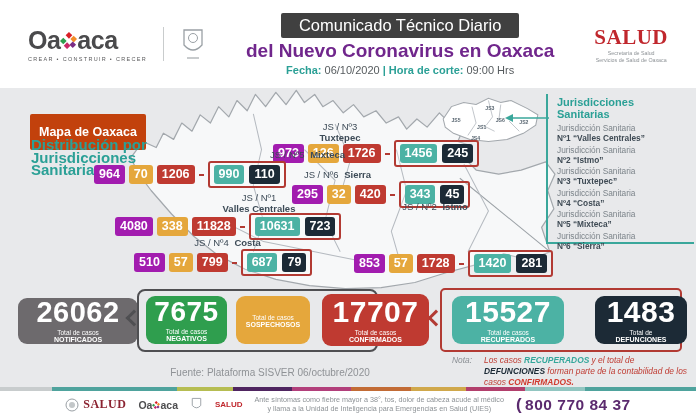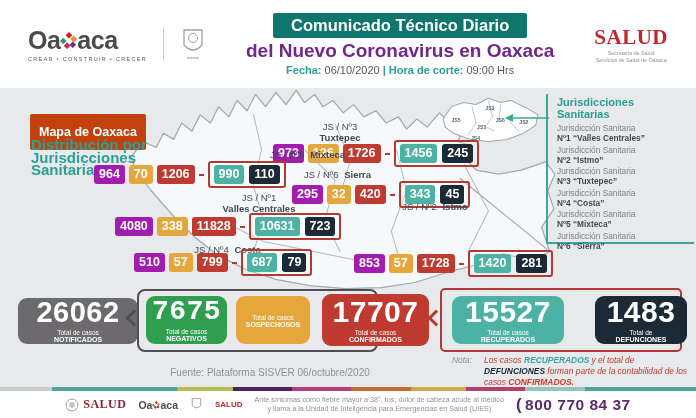--- a/index.html
+++ b/index.html
@@ -7,21 +7,21 @@
   #app { position:relative; width:696px; height:418px; background:#e8e9eb; overflow:hidden; }
 
   
   .header { position:absolute; left:0; top:0; width:696px; height:88px; background:#ffffff;
             display:flex; align-items:center; justify-content:space-between; padding:0 28px; }
   .oax-logo { display:flex; align-items:center; gap:10px; }
   .oax-word { font-size:25px; font-weight:bold; color:#4a4a4c; letter-spacing:-0.5px; display:flex; align-items:center; }
   .oax-tag { font-size:5.5px; letter-spacing:1.3px; color:#5a5a5c; margin-top:1px; text-align:center; }
   .logo-sep { width:1px; height:34px; background:#c9cccd; margin:0 6px; }
   .hdr-center { text-align:center; }
-  .hdr-banner { display:inline-block; background:#0f766e; color:#fff; font-weight:bold;
+  .hdr-banner { display:inline-block; background:#404040; color:#fff; font-weight:normal;
                 font-size:16.5px; padding:3px 18px; border-radius:2px; }
   .hdr-sub { font-size:19px; font-weight:bold; color:#70268c; margin-top:2px; }
   .hdr-date { font-size:11px; margin-top:2px; color:#565b5e; }
   .hdr-date b { color:#2ba096; }
   .salud-logo { text-align:center; }
   .salud-word { font-family:"Liberation Serif", serif; font-weight:bold; font-size:21px; color:#c0272d; letter-spacing:0.5px; }
   .salud-sub { font-size:5.3px; color:#8d9296; line-height:6.5px; }
 
   
   .badge { position:absolute; left:30px; top:114px; background:#c2410c; color:#fff;
@@ -276,21 +276,21 @@
     <span class="chip green">853</span>
     <span class="chip amber">57</span>
     <span class="chip red">1728</span>
     <span class="dash"></span>
     <span class="pairbox">
       <span class="chip tealc">1420</span>
       <span class="chip navy">281</span>
     </span>
   </div>
 
-  <div class="region-label inline" style="left:185px; top:238px; width:85px;margin-top:7px;">
+  <div class="region-label inline" style="left:185px; top:238px; width:85px;">
     <span class="rnum">JS / Nº4</span>
     <span class="rname">Costa</span>
   </div>
   <div class="chips" style="left:134px; top:249px;">
     <span class="chip green">510</span>
     <span class="chip amber">57</span>
     <span class="chip red">799</span>
     <span class="dash"></span>
     <span class="pairbox">
       <span class="chip tealc">687</span>
@@ -302,21 +302,21 @@
     <div class="num" style="font-size:29px;">26062</div>
     <div class="l1">Total de casos</div>
     <div class="l2">NOTIFICADOS</div>
   </div>
 
   <span class="chev" style="left:128px; top:312px;"></span>
 
   <div class="outline-group"></div>
 
   <div class="bigbox" style="left:146px; top:296px; width:81px; height:48px; background:#2f9e4e;">
-    <div class="num" style="font-size:28px;font-family:Liberation Mono, monospace;">7675</div>
+    <div class="num" style="font-size:28px;">7675</div>
     <div class="l1">Total de casos</div>
     <div class="l2">NEGATIVOS</div>
   </div>
 
   <div class="bigbox" style="left:236px; top:296px; width:74px; height:48px; background:#e5a73c;">
     <div class="l1">Total de casos</div>
     <div class="l2">SOSPECHOSOS</div>
   </div>
 
   <div class="bigbox" style="left:322px; top:294px; width:107px; height:52px; background:#bf3a31; z-index:2;">

